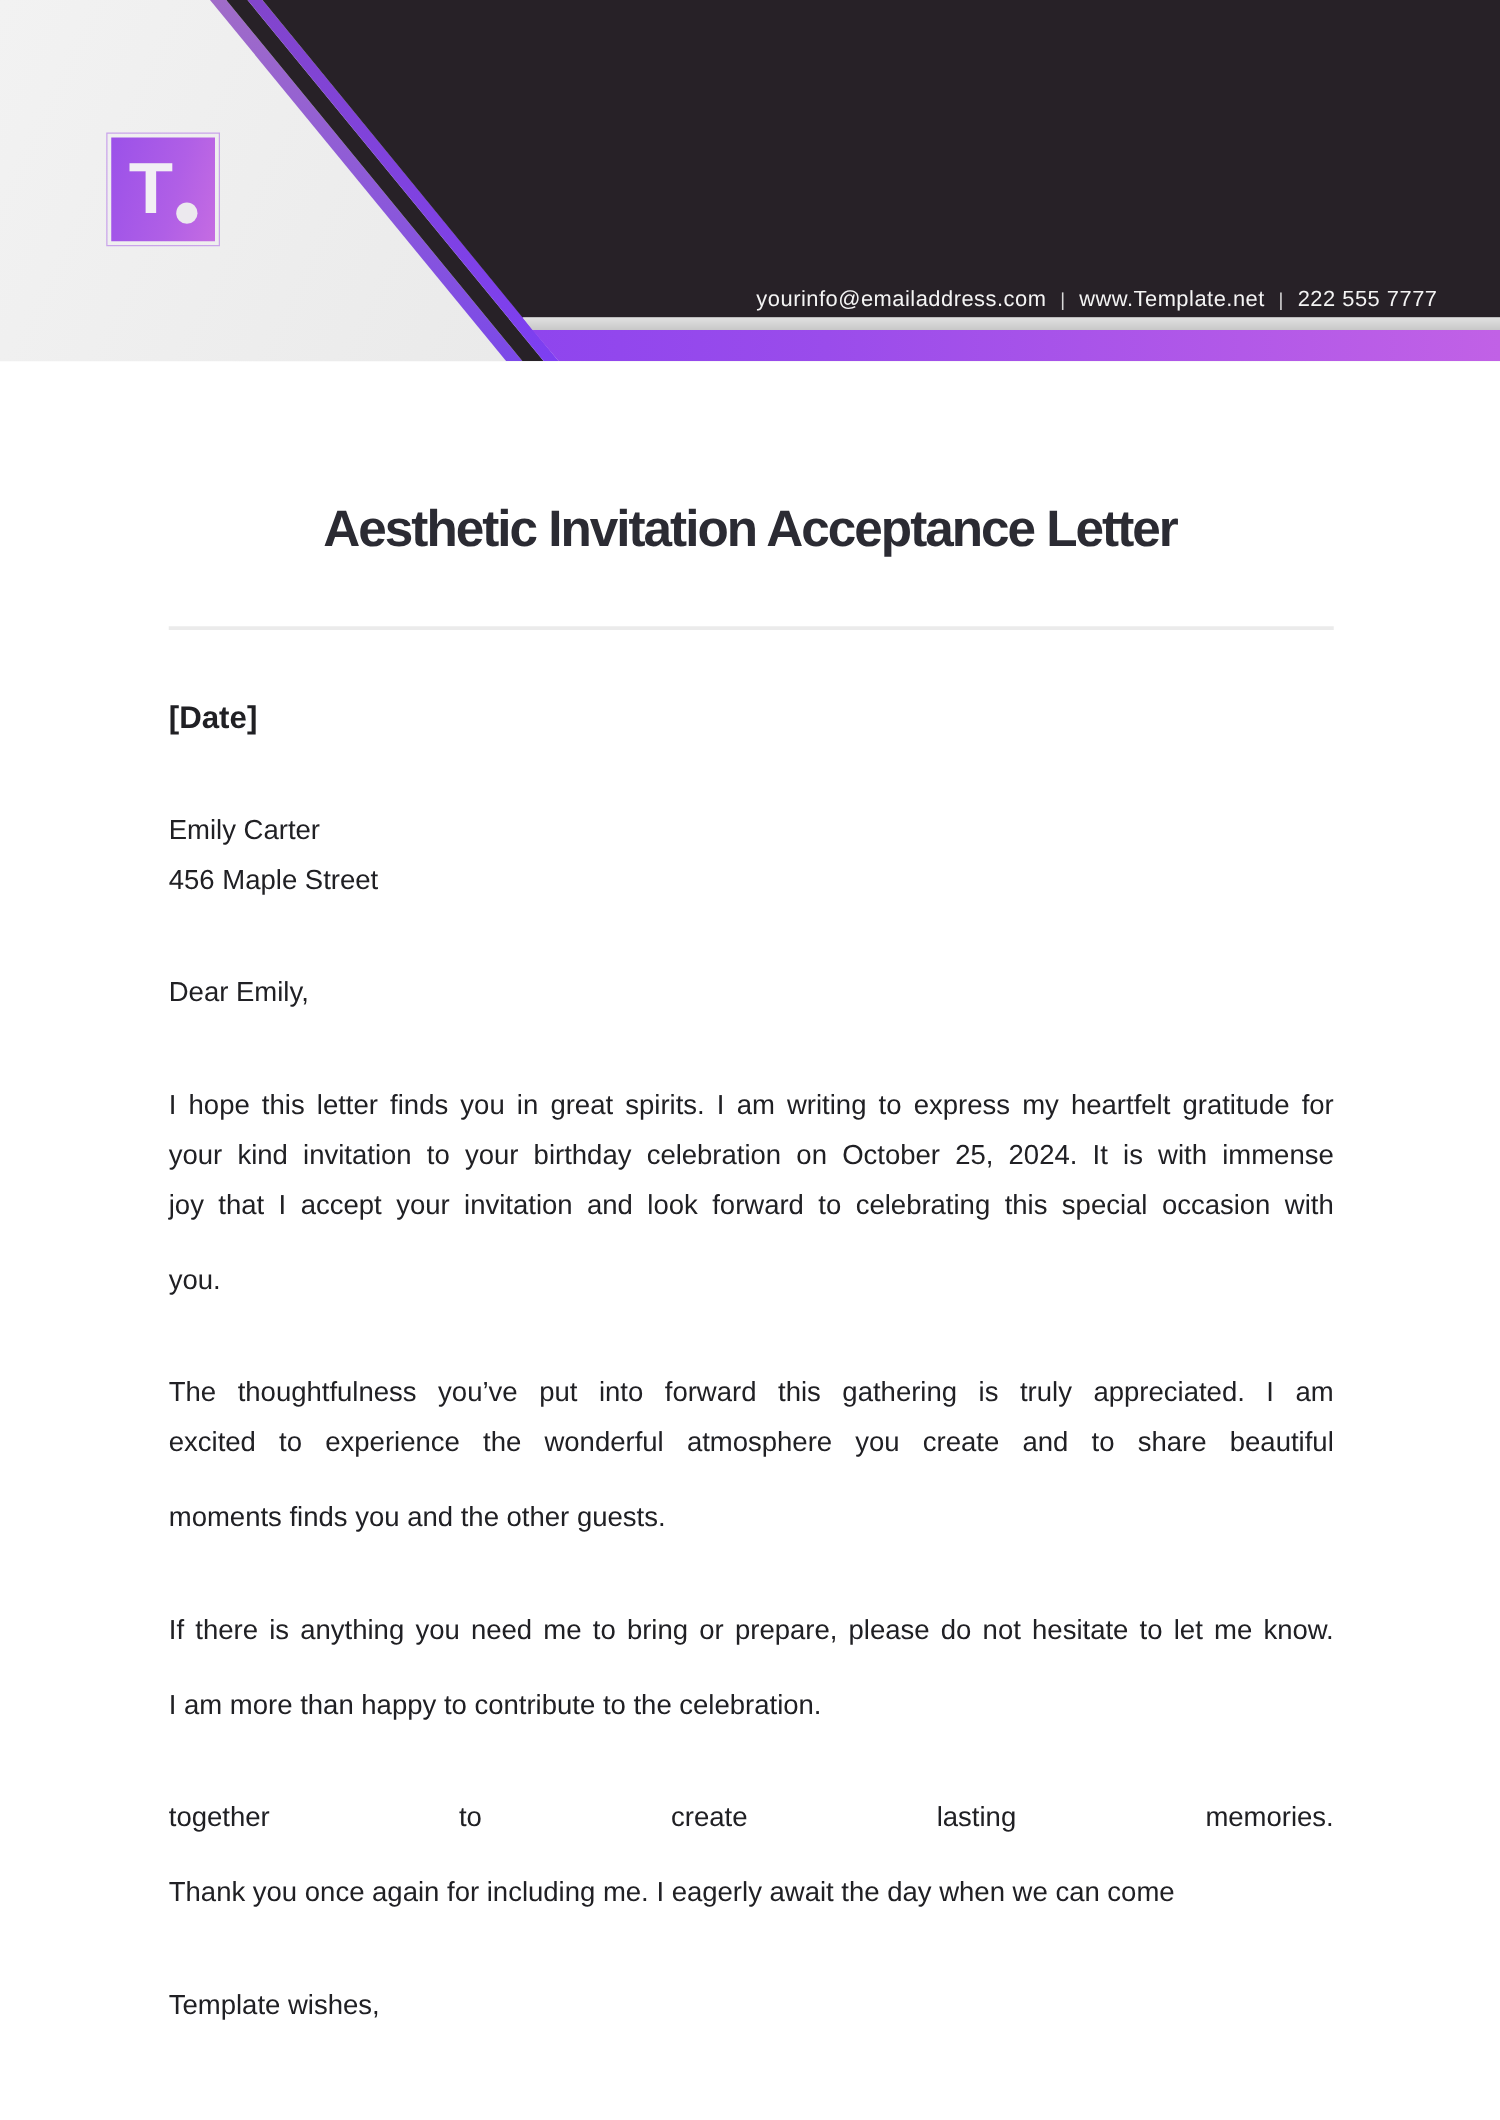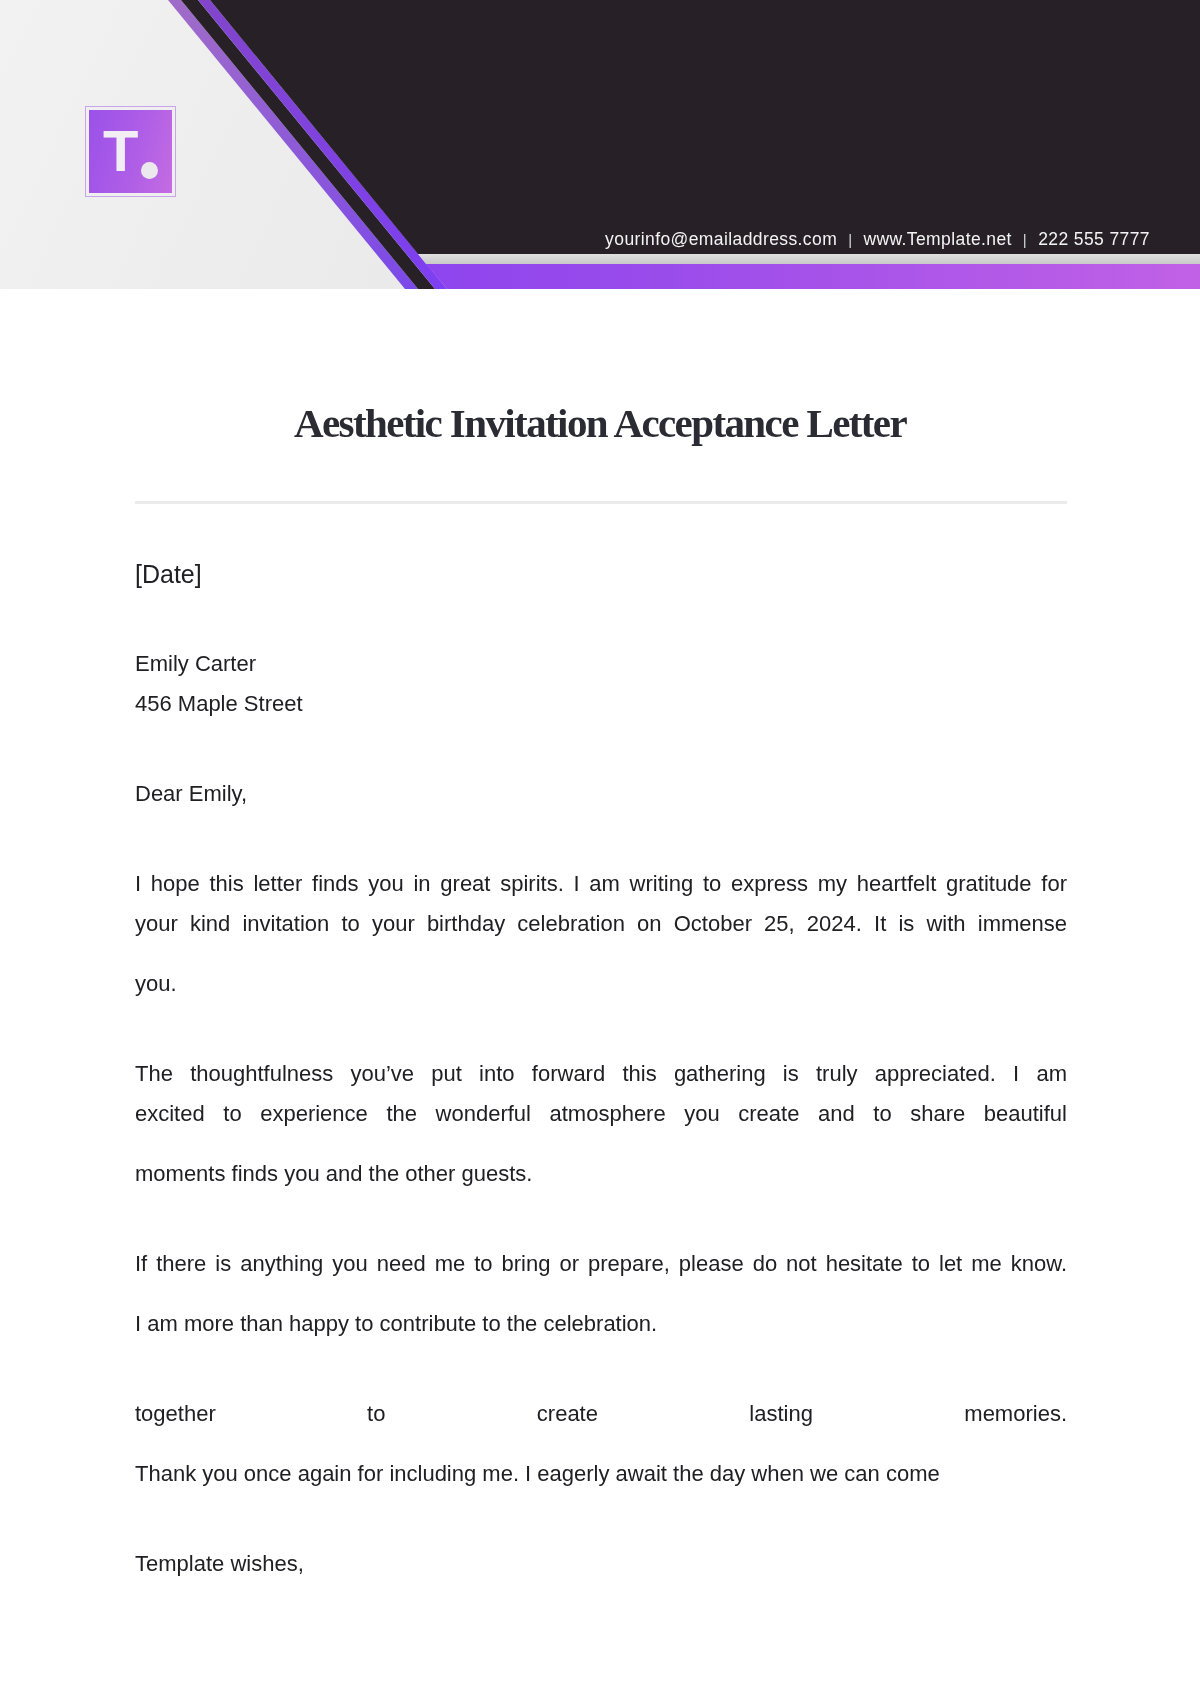--- a/index.html
+++ b/index.html
@@ -40,28 +40,28 @@
     border-radius:50%; background:#ece9ee; }
 
   
   .contact { position:absolute; top:228px; right:50px; white-space:nowrap;
     color:#f4f4f4; font-size:17.5px; letter-spacing:0.4px; line-height:22px; }
   .contact .sep { color:#d8d8d8; margin:0 11px; font-size:15px; }
 
   
   .doc-title { position:absolute; top:400px; left:134px; width:932px;
     text-align:center; font-size:41px; line-height:46px; font-weight:bold;
-    letter-spacing:-1.6px; color:#2b2b33; white-space:nowrap;font-family:Liberation Serif, serif; }
+    letter-spacing:-1.6px; color:#2b2b33; white-space:nowrap; }
   .divider { position:absolute; top:501px; left:135px; width:932px; height:3px;
     background:#ebebeb; }
 
   .letter { position:absolute; top:554px; left:135px; width:932px;
     font-size:22px; line-height:40px; color:#202024; }
   .block { margin-bottom:50px; }
-  .date-line { font-weight:normal; font-size:25px; }
+  .date-line { font-weight:bold; font-size:25px; }
   .addr-line { }
   .para .pline { text-align:justify; text-align-last:justify; }
   .para .pline:last-child { text-align:justify; text-align-last:left;margin-top:20px; }
 </style>
 </head>
 <body>
 
 <div class="page">
 
   <div class="letterhead">
@@ -95,20 +95,21 @@
     <div class="block">
       <div class="addr-line">Emily Carter</div>
       <div class="addr-line">456 Maple Street</div>
     </div>
 
     <div class="block">Dear Emily,</div>
 
     <div class="block para">
       <div class="pline">I hope this letter finds you in great spirits. I am writing to express my heartfelt gratitude for</div>
       <div class="pline">your kind invitation to your birthday celebration on October 25, 2024. It is with immense</div>
+      <div class="pline">joy that I accept your invitation and look forward to celebrating this special occasion with</div>
       <div class="pline">you.</div>
     </div>
 
     <div class="block para">
       <div class="pline">The thoughtfulness you’ve put into forward this gathering is truly appreciated. I am</div>
       <div class="pline">excited to experience the wonderful atmosphere you create and to share beautiful</div>
       <div class="pline">moments finds you and the other guests.</div>
     </div>
 
     <div class="block para">

